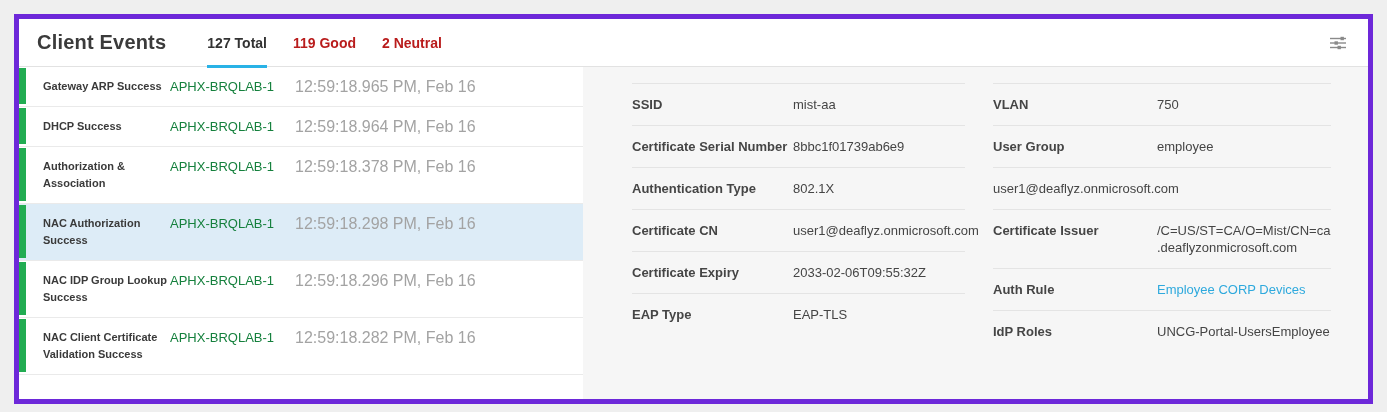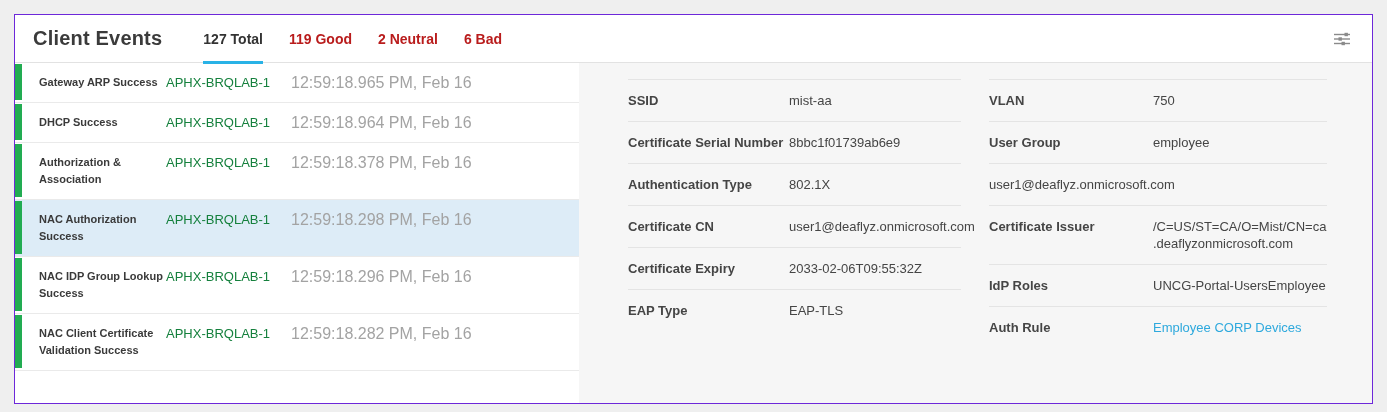--- a/index.html
+++ b/index.html
@@ -5,21 +5,21 @@
   * { margin:0; padding:0; box-sizing:border-box; }
   html,body { width:1387px; height:412px; }
   body {
     background:#efefef;
     font-family:"Liberation Sans", sans-serif;
     color:#454545;
     overflow:hidden;
   }
   .card {
     position:absolute; left:14px; top:14px; width:1359px; height:390px;
-    background:#fff; border:1px solid #6d28d9; overflow:hidden;
+    background:#fff; border:5px solid #6d28d9; overflow:hidden;
   }
   
   .hdr {
     height:48px; display:flex; align-items:center; background:#fff;
     border-bottom:1px solid #e2e2e2; padding:0 18px; position:relative;
   }
   .title { font-size:20px; font-weight:bold; color:#3b3b3b; margin-right:28px; letter-spacing:.2px; }
   .tabs { display:flex; height:100%; align-items:center;text-align:right; }
   .tab {
     position:relative; height:100%; display:flex; align-items:center;
@@ -58,21 +58,20 @@
 <body>
 
 <div class="card">
 
   <div class="hdr">
     <div class="title">Client Events</div>
     <div class="tabs">
       <div class="tab active">127 Total</div>
       <div class="tab">119 Good</div>
       <div class="tab">2 Neutral</div>
-      <div class="tab">6 Bad</div>
     </div>
     <div class="hdr-right">
       <div class="filter-btn">
         <svg width="18" height="14" viewBox="0 0 18 14">
           <g stroke="#8a8a8a" stroke-width="1.4">
             <line x1="1" y1="2.5" x2="17" y2="2.5"></line>
             <line x1="1" y1="7" x2="17" y2="7"></line>
             <line x1="1" y1="11.5" x2="17" y2="11.5"></line>
           </g>
           <g fill="#8a8a8a">
@@ -172,25 +171,25 @@
           <div class="val">employee</div>
         </div>
         <div class="drow">
           <div class="val">user1@deaflyz.onmicrosoft.com</div>
         </div>
         <div class="drow">
           <div class="lbl">Certificate Issuer</div>
           <div class="val">/C=US/ST=CA/O=Mist/CN=ca.deaflyzonmicrosoft.com</div>
         </div>
         <div class="drow">
+          <div class="lbl">Auth Rule</div>
+          <div class="val link">Employee CORP Devices</div>
+        </div>
+        <div class="drow">
           <div class="lbl">IdP Roles</div>
           <div class="val">UNCG-Portal-UsersEmployee</div>
-        </div>
-        <div class="drow">
-          <div class="lbl">Auth Rule</div>
-          <div class="val link">Employee CORP Devices</div>
         </div>
       </div>
 
     </div>
 
   </div>
 </div>
 
 </body></html>

